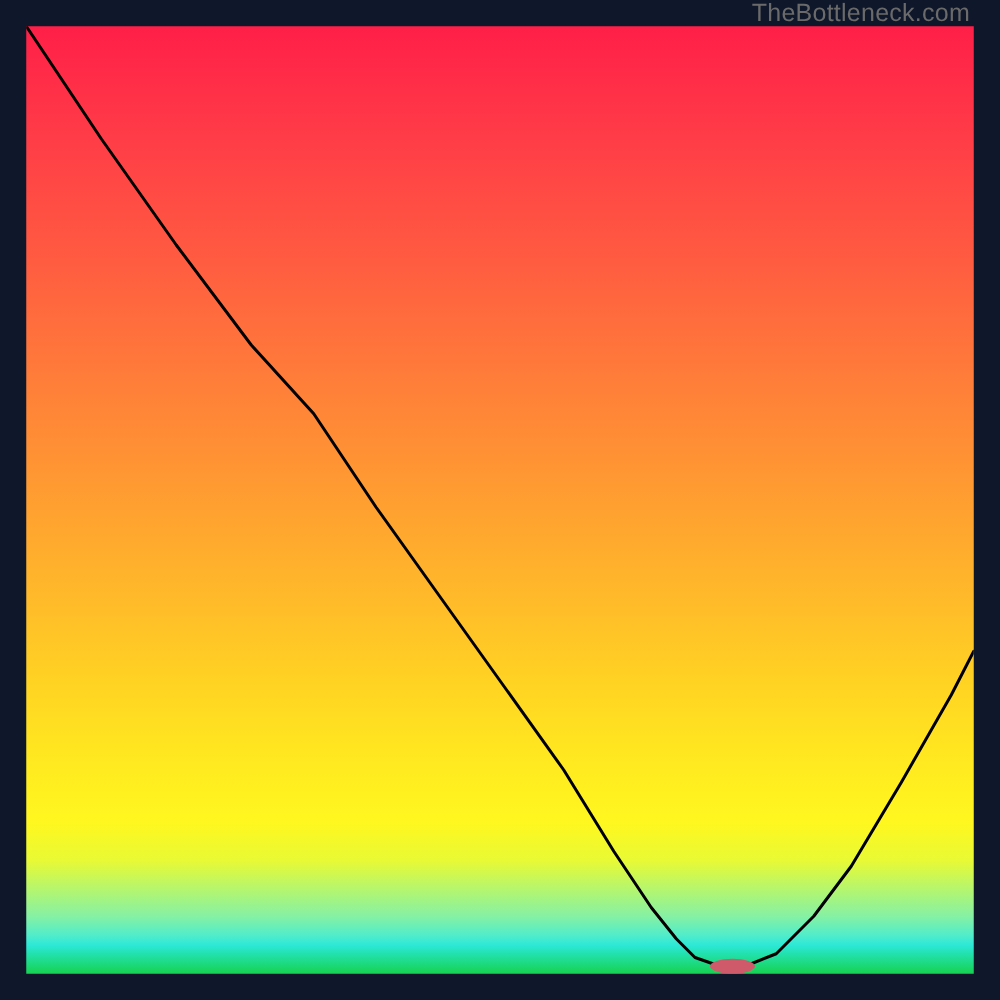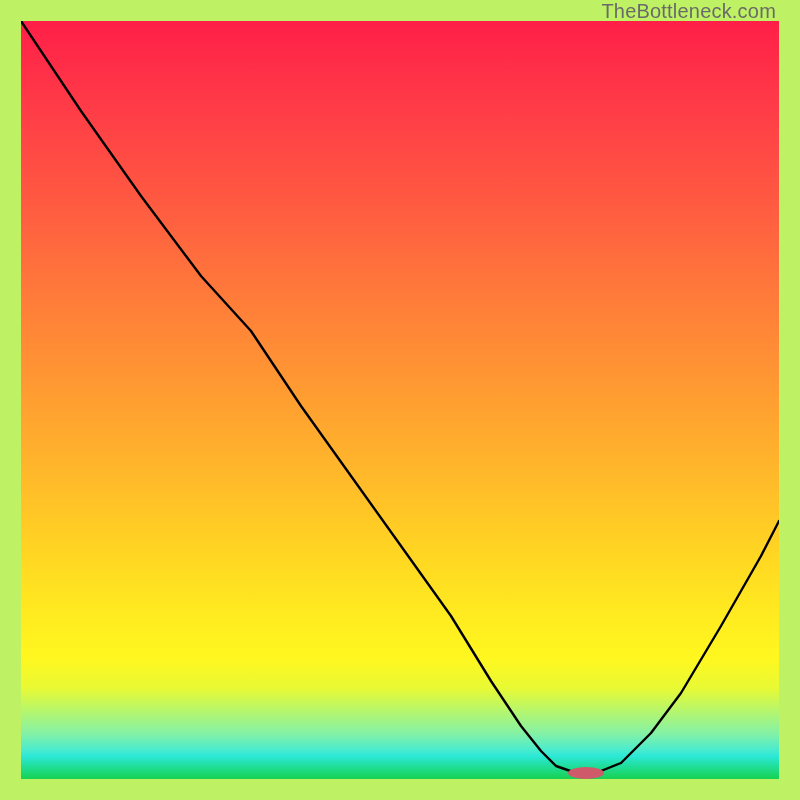--- a/index.html
+++ b/index.html
@@ -8,21 +8,21 @@
     width: 800px;
     height: 800px;
     background: #000;
     overflow: hidden;
     font-family: Arial, Helvetica, sans-serif;
   }
   .frame {
     position: relative;
     width: 800px;
     height: 800px;
-    background: #bef264;
+    background: #0f172a;
   }
   .plot-area {
     position: absolute;
     left: 21px;
     top: 21px;
     width: 758px;
     height: 758px;
     
     background: linear-gradient(
       to bottom,

